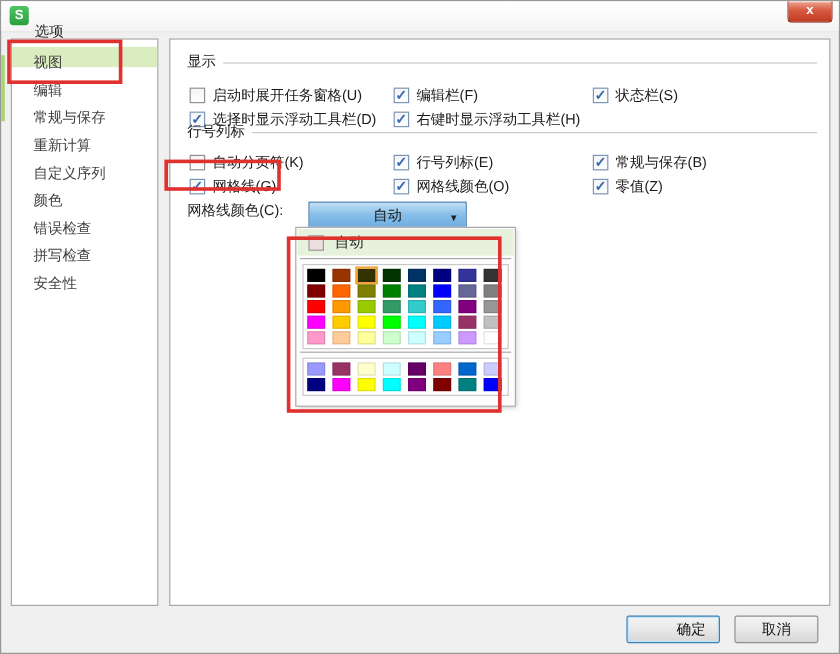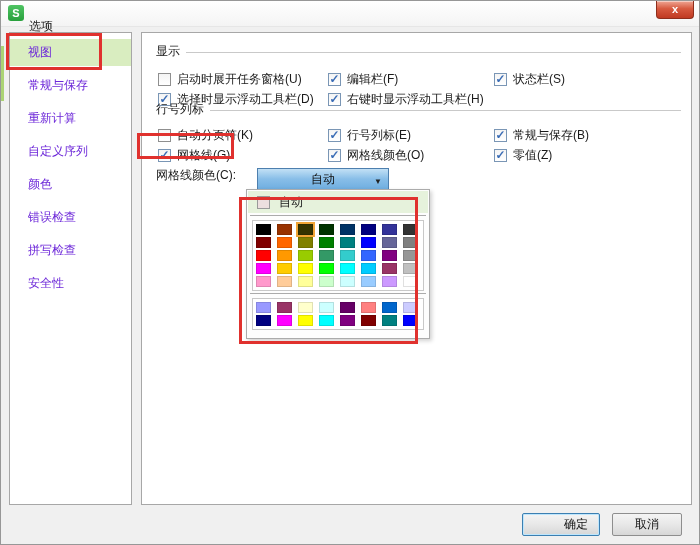--- a/index.html
+++ b/index.html
@@ -5,21 +5,21 @@
   html,body{margin:0;padding:0;background:#fff;}
   *{box-sizing:border-box;font-family:"Liberation Sans",sans-serif;}
   .dialog{position:relative;width:700px;height:545px;background:#F0F0F0;border:1px solid #979797;overflow:hidden;}
   
   .titlebar{position:absolute;left:0;top:0;width:100%;height:26px;background:linear-gradient(#FFFFFF,#F4F4F4);border-bottom:1px solid #E6E6E6;}
   .app-icon{position:absolute;left:7px;top:4px;width:16px;height:16px;border-radius:3px;background:linear-gradient(#4FC463,#28A03C);color:#fff;font-size:11px;font-weight:bold;text-align:center;line-height:16px;}
   .title-text{position:absolute;left:28px;top:17px;font-size:12px;color:#222;}
   .close-btn{position:absolute;left:655px;top:0;width:38px;height:18px;background:linear-gradient(#F0A694,#D75A40 45%,#C03A22);border:1px solid #8E2E1C;border-top:none;border-radius:0 0 4px 4px;color:#fff;font-size:11px;font-weight:bold;text-align:center;line-height:16px;box-shadow:inset 0 1px 0 rgba(255,255,255,.45);cursor:pointer;}
   
   .sidebar{position:absolute;left:8px;top:31px;width:123px;height:473px;background:#fff;border:1px solid #A7A7A7;padding-top:6px;}
-  .sb-item{height:27px;line-height:27px;padding-left:18px;font-size:12px;color:#6d28d9;margin-bottom:6px;cursor:pointer;}
+  .sb-item{height:17px;line-height:27px;padding-left:18px;font-size:12px;color:#404040;margin-bottom:6px;cursor:pointer;}
   .sb-item.selected{background:#D9EDC0;}
   .edge-sliver{position:absolute;left:0;top:45px;width:3px;height:55px;background:#8DC63F;opacity:.7;}
   
   .main{position:absolute;left:140px;top:31px;width:551px;height:473px;background:#fff;border:1px solid #A7A7A7;}
   .group-header{position:absolute;left:14px;right:10px;display:flex;align-items:center;font-size:12px;color:#1a1a1a;}
   .group-header .line{flex:1;height:1px;background:#C9C9C9;margin-left:6px;margin-top:2px;}
   .rows{position:absolute;left:0;right:0;}
   .cb-row{display:flex;padding-left:16px;height:20px;align-items:center;}
   .cb-item{display:flex;align-items:center;gap:6px;width:170px;cursor:pointer;}
   .cb-item:nth-child(2){width:166px;}
@@ -59,20 +59,21 @@
   <div class="titlebar">
     <div class="app-icon">S</div>
     <div class="title-text">选项</div>
     <div class="close-btn">x</div>
   </div>
 
   <div class="edge-sliver"></div>
 
   <div class="sidebar">
       <div class="sb-item selected">视图</div>
+      <div class="sb-item">编辑</div>
       <div class="sb-item">常规与保存</div>
       <div class="sb-item">重新计算</div>
       <div class="sb-item">自定义序列</div>
       <div class="sb-item">颜色</div>
       <div class="sb-item">错误检查</div>
       <div class="sb-item">拼写检查</div>
       <div class="sb-item">安全性</div>
     </div>
 
   <div class="main">

